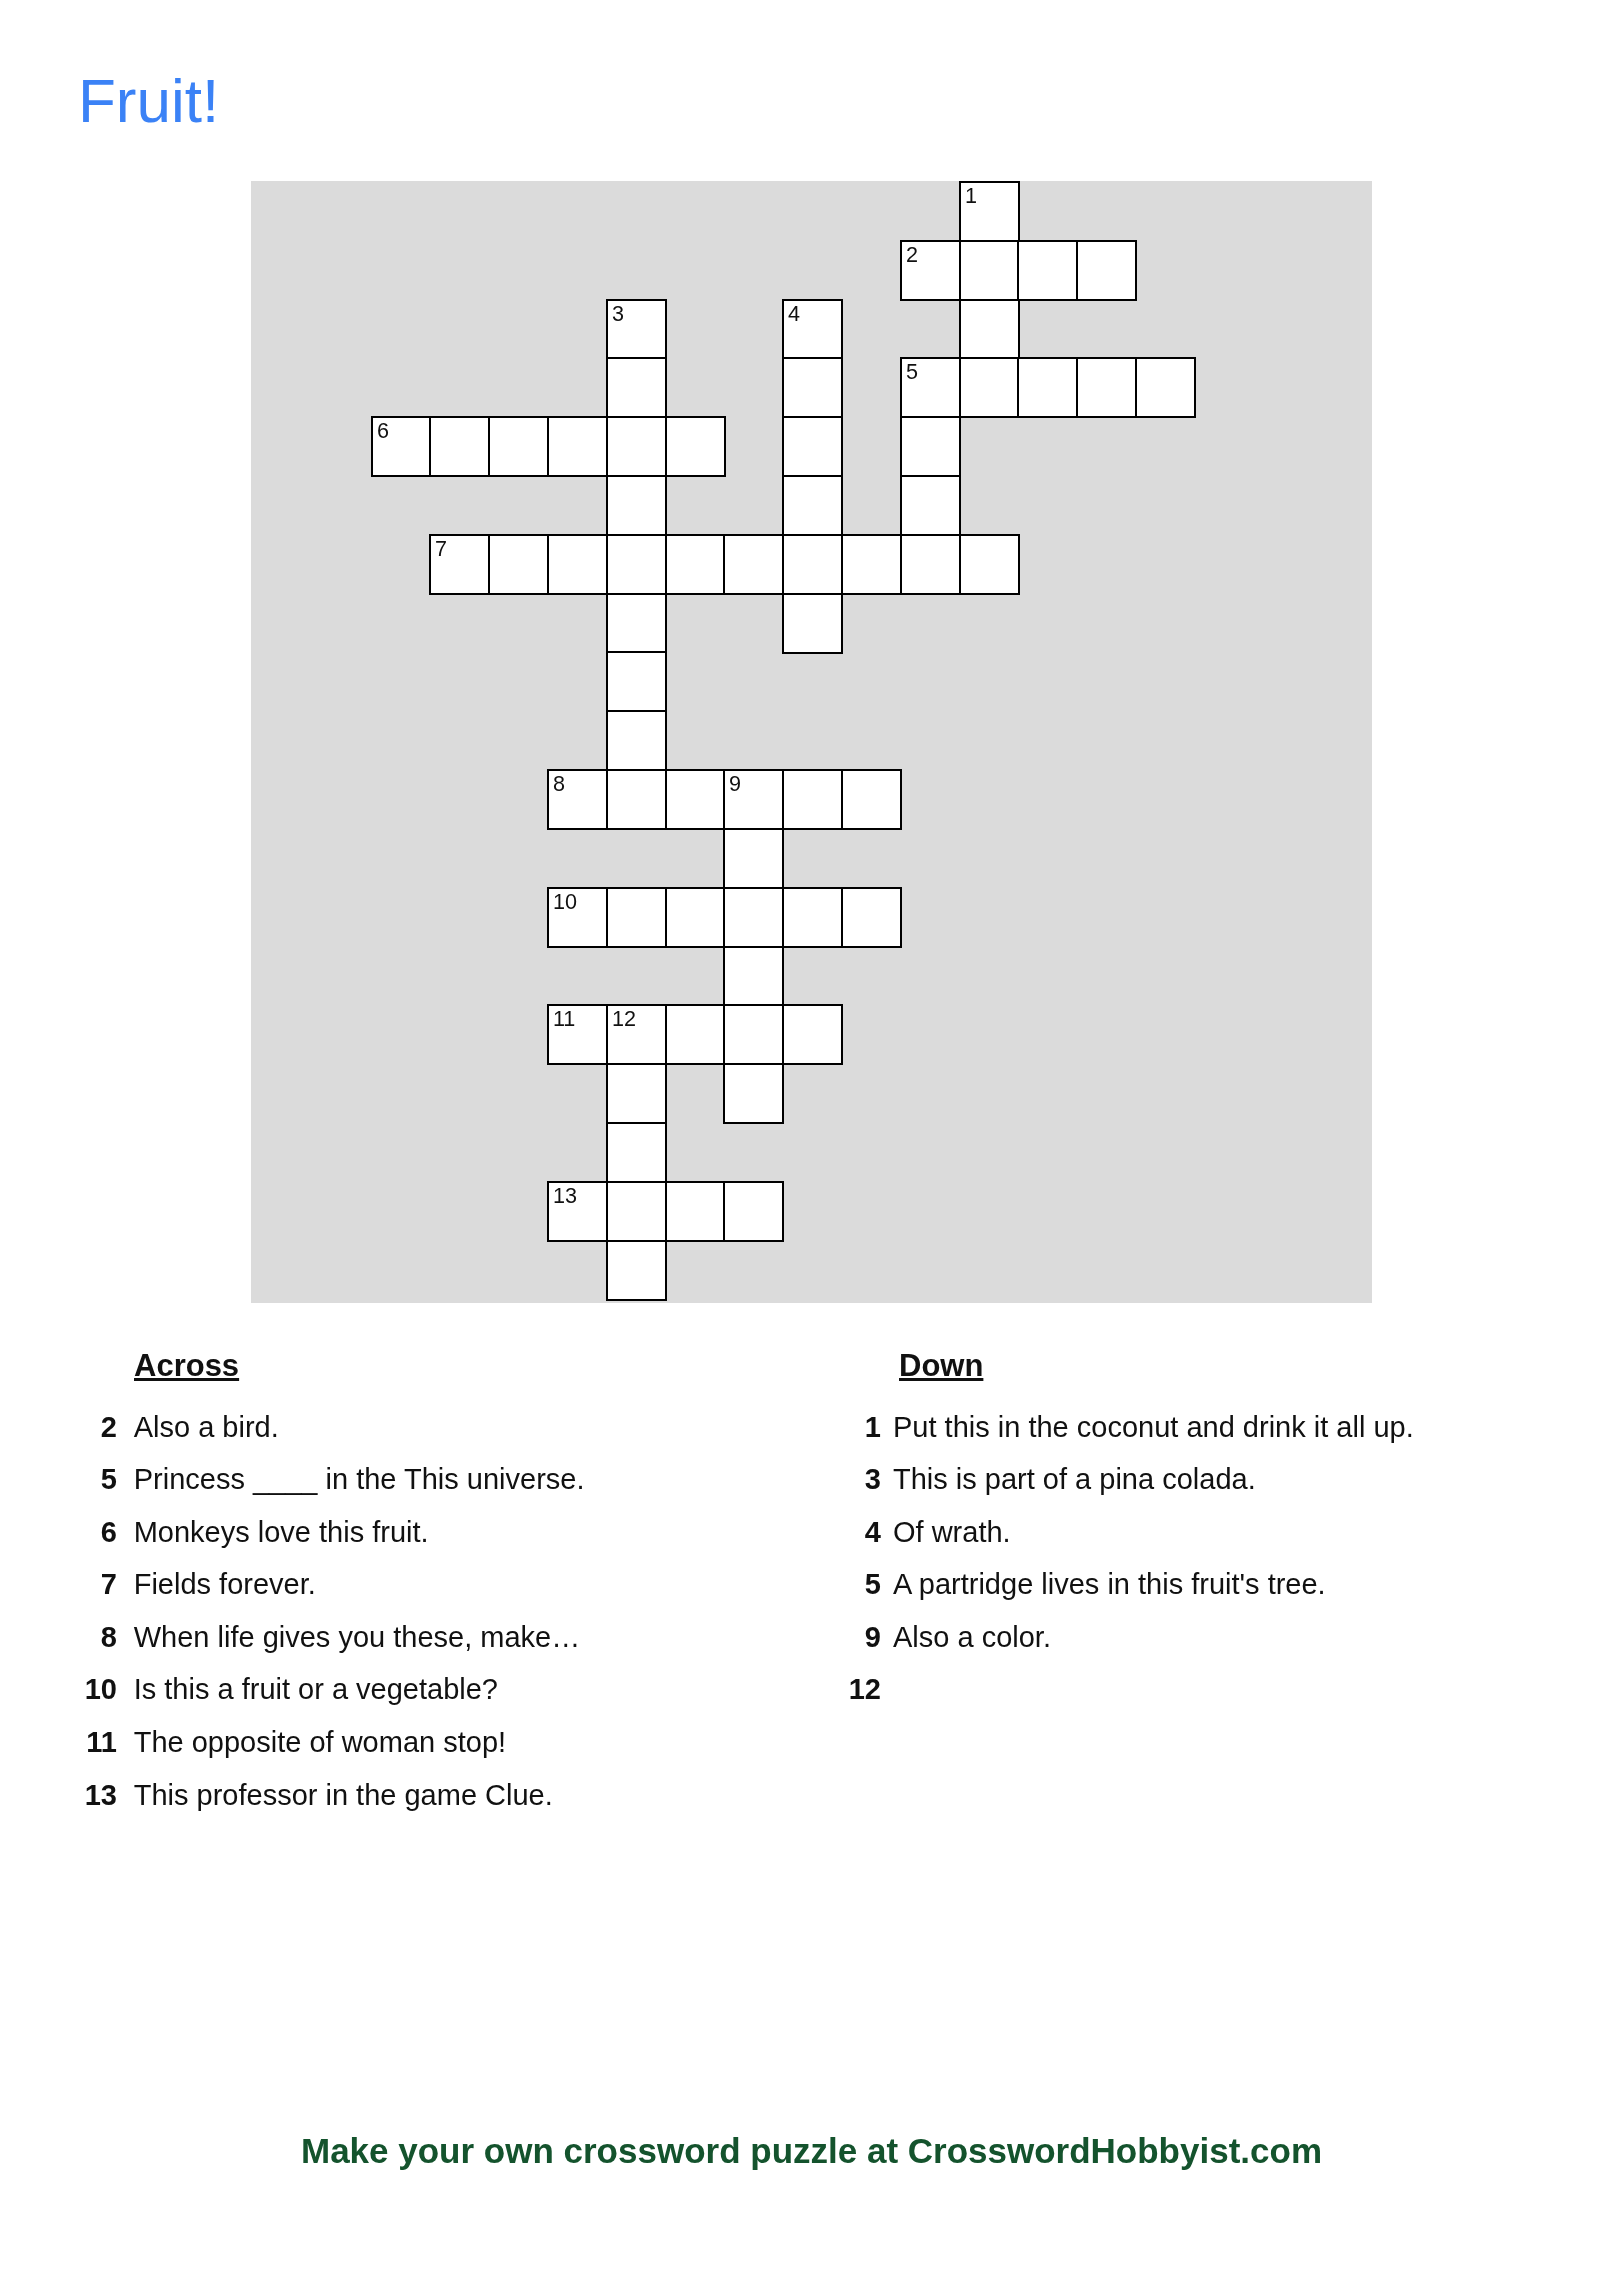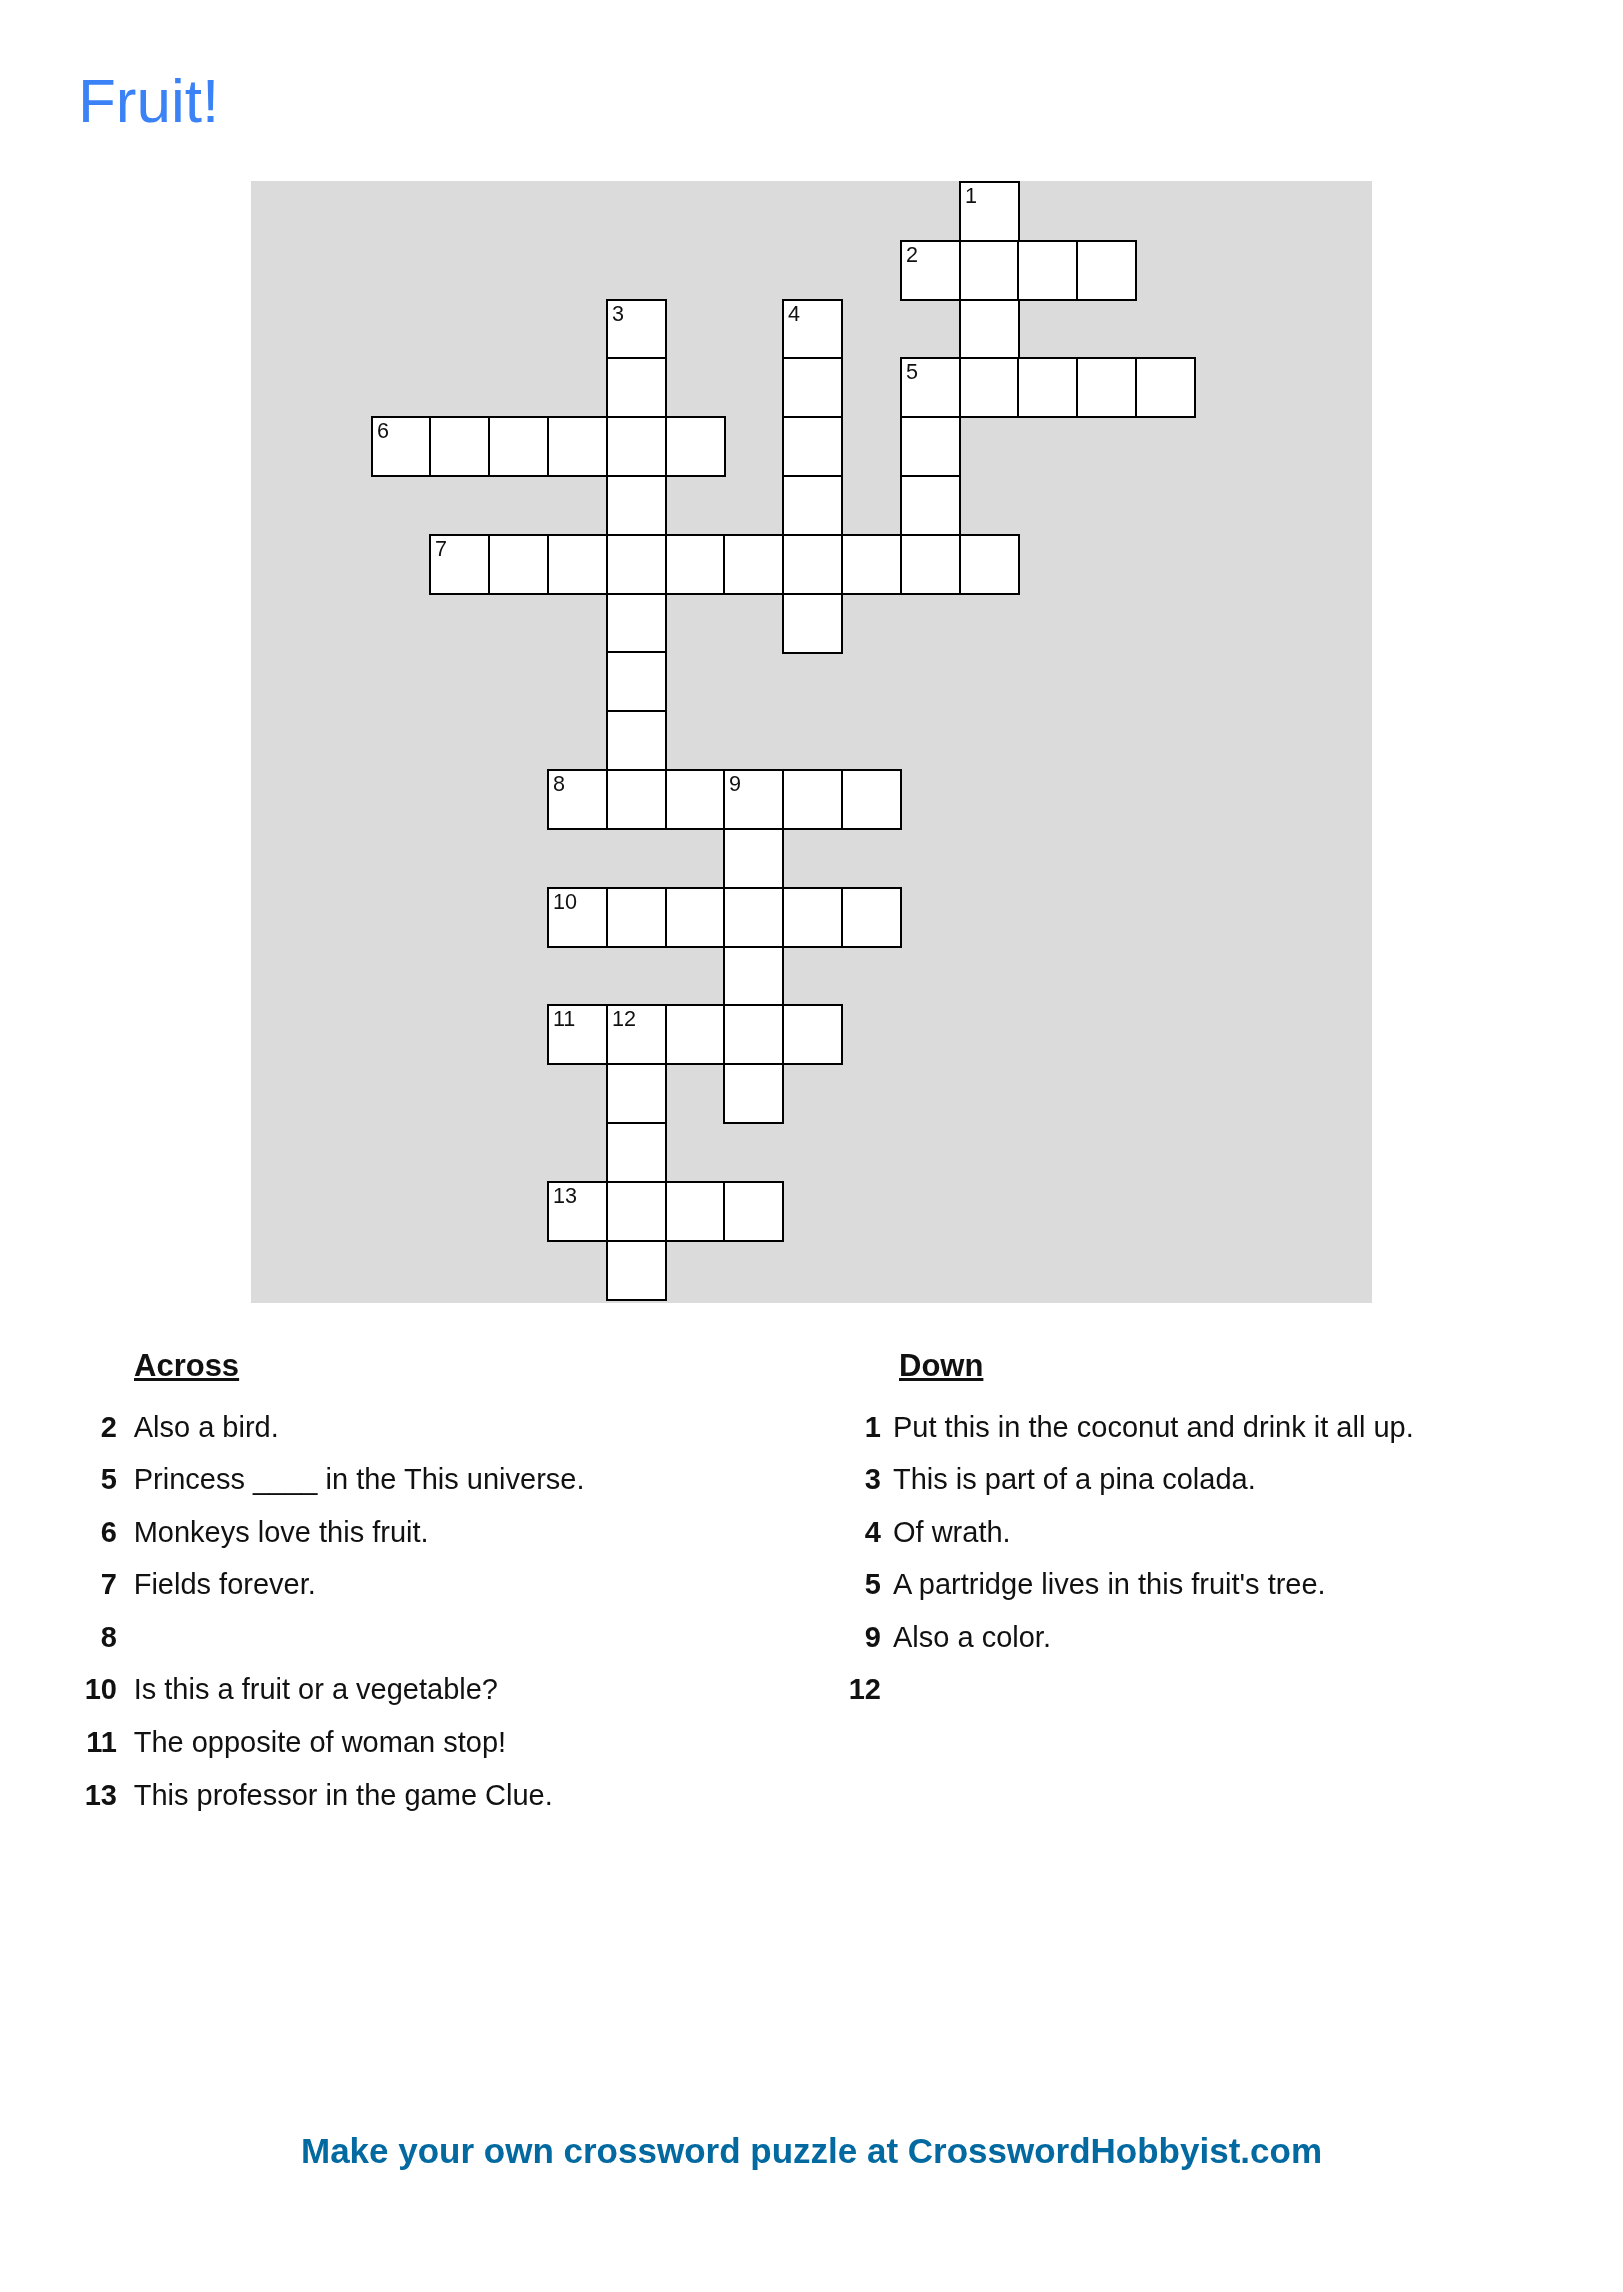--- a/index.html
+++ b/index.html
@@ -72,21 +72,21 @@
   .clues.across .clue-text { margin-left: 16.7px; }
   .clues.down   .clue-text { margin-left: 12px; }
   .footer {
     position: absolute;
     left: 0; right: 0;
     top: 2129px;
     text-align: center;
     font-size: 35px;
     line-height: 43px;
     font-weight: 700;
-    color: #0369a1;
+    color: #14532d;
   }
 </style>
 </head>
 <body>
 
 <div class="title">Fruit!</div>
 
 <div class="panel" id="gridPanel">
     <div class="cell" style="left: 708px; top: 0px;">
       <span class="num">1</span>
@@ -197,20 +197,21 @@
       <div class="clue">
         <span class="clue-num">6</span>
         <span class="clue-text">Monkeys love this fruit.</span>
       </div>
       <div class="clue">
         <span class="clue-num">7</span>
         <span class="clue-text">Fields forever.</span>
       </div>
       <div class="clue">
         <span class="clue-num">8</span>
+        <span class="clue-text">When life gives you these, make…</span>
       </div>
       <div class="clue">
         <span class="clue-num">10</span>
         <span class="clue-text">Is this a fruit or a vegetable?</span>
       </div>
       <div class="clue">
         <span class="clue-num">11</span>
         <span class="clue-text">The opposite of woman stop!</span>
       </div>
       <div class="clue">

